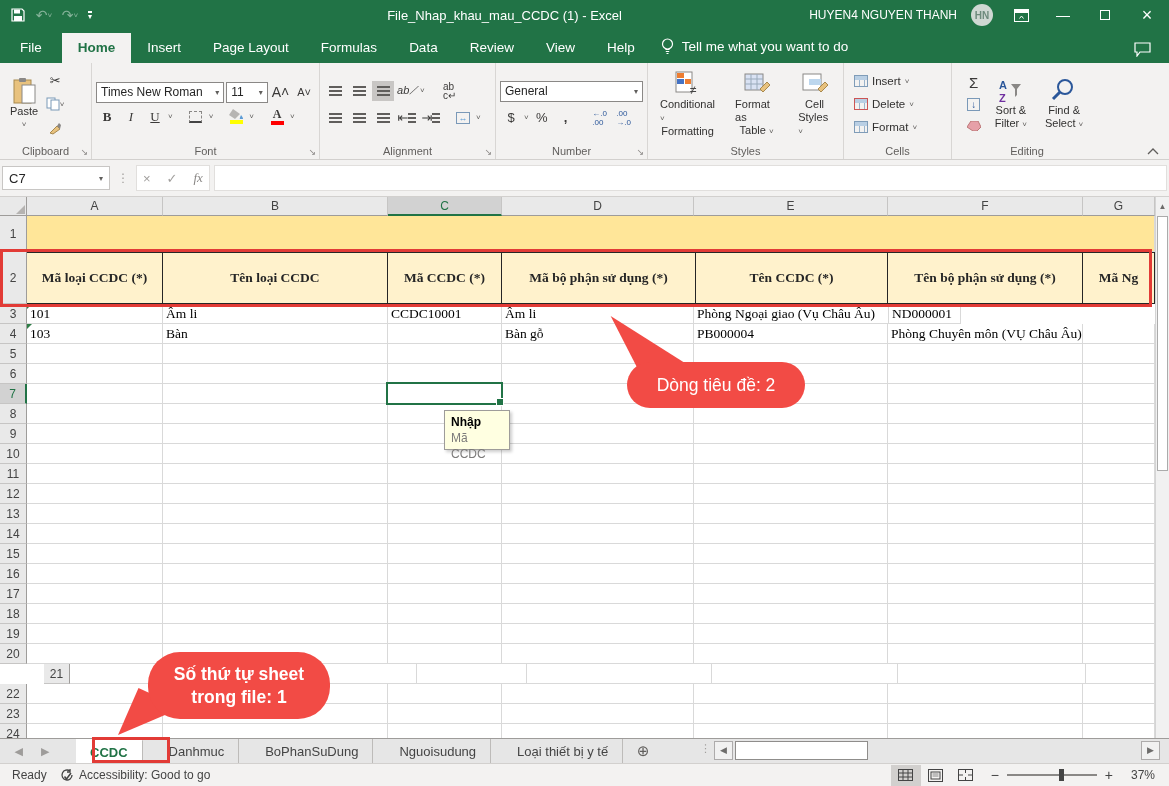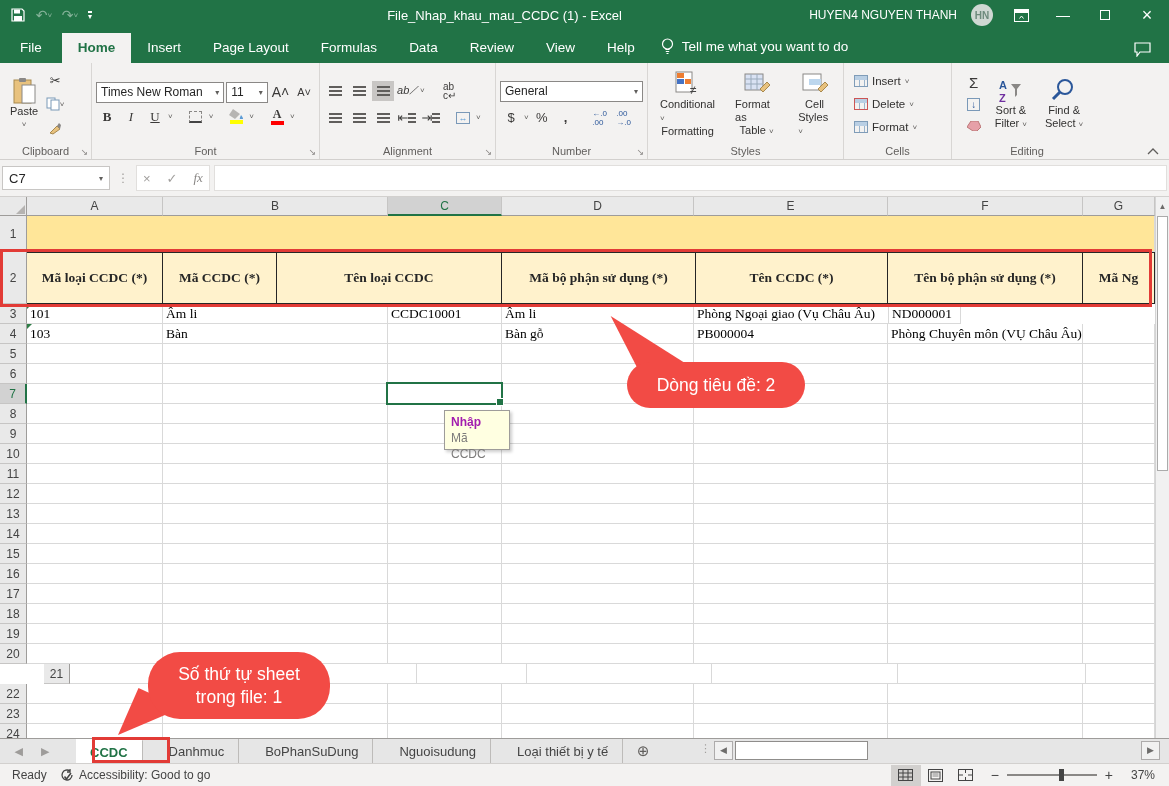--- a/index.html
+++ b/index.html
@@ -73,31 +73,31 @@
   .cell.flag:before { content:""; position:absolute; left:0; top:0; border-top:5px solid #2e7d46; border-right:5px solid transparent; }
   .r1cell { background:#ffe699; border-bottom:1px solid #d9d9d9; }
   .hd { background:#fff2cc; border-right:1px solid #262626; border-top:1px solid #262626; border-bottom:1px solid #262626; font-family:"Liberation Serif","DejaVu Serif",serif; font-weight:bold; font-size:13.5px; display:flex; align-items:center; justify-content:center; text-align:center; overflow:hidden; }
   .hd:first-of-type { border-left:1px solid #262626; }
 
   
   .redrect { position:absolute; border:3px solid #e23b36; z-index:5; pointer-events:none; }
   .sel-cell { position:absolute; left:386px; top:185px; width:117px; height:23px; border:2px solid #217346; z-index:4; background:transparent; }
   .sel-cell:after { content:""; position:absolute; right:-3px; bottom:-3px; width:6px; height:6px; background:#217346; border:1px solid #fff; }
   .cell-tip { position:absolute; left:444px; top:213px; width:66px; height:40px; background:#ffffe1; border:1px solid #9e9c9a; box-shadow:2px 2px 3px rgba(0,0,0,.2); z-index:6; padding:3px 6px; font-size:12px; line-height:16px; }
-  .cell-tip .t { font-weight:bold; color:#a21caf; }
+  .cell-tip .t { font-weight:bold; color:#000000; }
   .cell-tip .b { color:#7c7b7a; }
 
   .vscroll { position:absolute; left:1155px; top:197px; width:14px; height:541px; background:#f1f1f1; border-left:1px solid #d4d4d4; z-index:2; }
   .vscroll .arr { height:18px; display:flex; align-items:center; justify-content:center; font-size:8px; color:#6d6c6b; }
   .vthumb { position:absolute; left:1px; top:19px; width:11px; height:255px; background:#fff; border:1px solid #ababab; }
 
   
   .co-pill { position:absolute; background:#f24b45; color:#fff; display:flex; flex-direction:column; align-items:center; justify-content:center; z-index:7; font-size:17.5px; line-height:23px; }
   .co1 { left:627px; top:362px; width:178px; height:46px; border-radius:23px; }
-  .co2 { left:148px; top:652px; width:182px; height:67px; border-radius:32px; }
+  .co2 { left:148px; top:652px; width:182px; height:67px; border-radius:32px;font-weight:bold; }
   .co-tail { position:absolute; background:#f24b45; z-index:7; }
   .tail1 { left:608px; top:316px; width:88px; height:60px; clip-path:polygon(3% 0, 100% 90%, 38% 100%); }
   .tail2 { left:118px; top:688px; width:64px; height:47px; clip-path:polygon(0 100%, 32% 0, 100% 42%); }
 
   
   .sheetbar { position:absolute; left:0; top:738px; width:1169px; height:25px; background:#e6e6e6; border-top:1px solid #9e9c9a; display:flex; align-items:stretch; font-size:13px; color:#444; }
   .snav { width:64px; display:flex; align-items:center; justify-content:center; gap:18px; color:#9e9c9a; font-size:11px; }
   .stab { padding:0 14px; display:flex; align-items:center; border-right:1px solid #bdbbb9; white-space:nowrap;margin-left:12px; }
   .stab.active { background:#fff; color:#217346; font-weight:bold; border-top:2px solid #fff; }
   .addsheet { width:40px; display:flex; align-items:center; justify-content:center; font-size:15px; color:#605e5c; }
@@ -451,22 +451,22 @@
         <div class="ch" style="width: 195px;">F</div>
         <div class="ch" style="width: 72px;">G</div>
       </div>
       <div class="grow" style="height: 36px;">
         <div class="rh">1</div>
         <div class="cell r1cell" style="width: 1128px;"></div>
       </div>
       <div class="grow" style="height: 52px;">
         <div class="rh">2</div>
         <div class="hd" style="width: 136px;">Mã loại CCDC (*)</div>
+        <div class="hd" style="width: 225px;">Tên loại CCDC</div>
         <div class="hd" style="width: 114px;">Mã CCDC (*)</div>
-        <div class="hd" style="width: 225px;">Tên loại CCDC</div>
         <div class="hd" style="width: 194px;">Mã bộ phận sử dụng (*)</div>
         <div class="hd" style="width: 192px;">Tên CCDC (*)</div>
         <div class="hd" style="width: 195px;">Tên bộ phận sử dụng (*)</div>
         <div class="hd" style="width: 72px;">Mã Ng</div>
       </div>
       <div class="grow" style="height: 20px;">
         <div class="rh">3</div>
         <div class="cell flag" style="width: 136px;">101</div>
         <div class="cell" style="width: 225px;">Âm li</div>
         <div class="cell" style="width: 114px;">CCDC10001</div>

